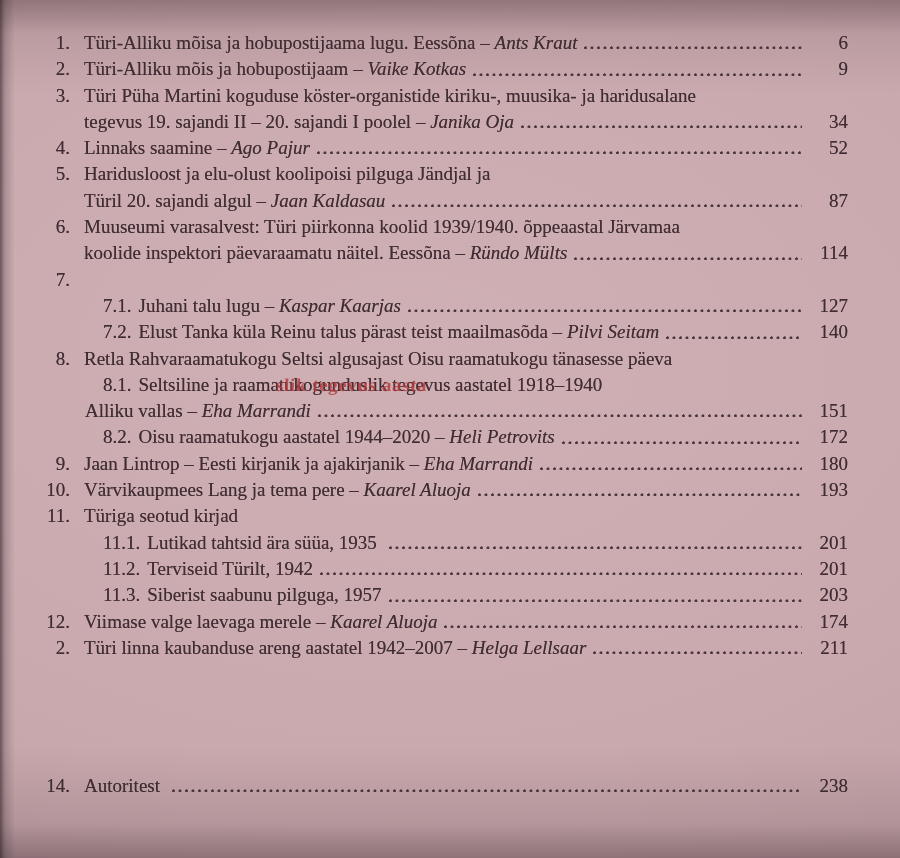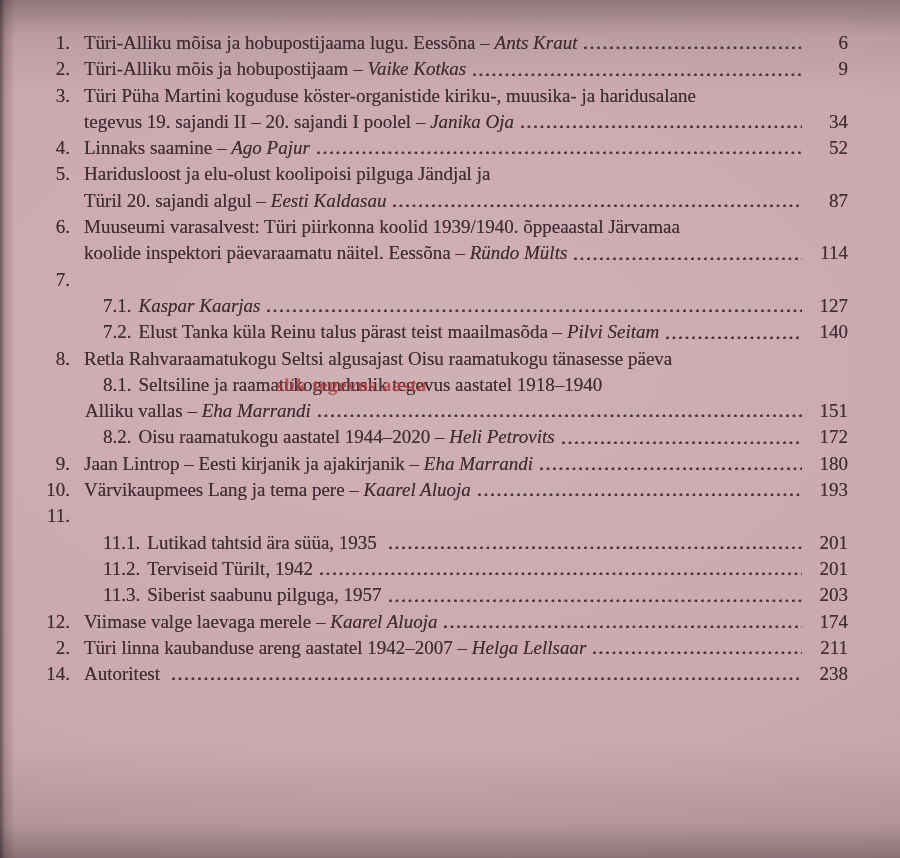--- a/index.html
+++ b/index.html
@@ -23,21 +23,21 @@
   .row{
     position:relative;display:flex;align-items:baseline;
     height:26.3px;padding-left:84px;white-space:pre;
   }
   .row .num{
     position:absolute;left:0;top:0;width:70px;text-align:right;
   }
   .row.sub{padding-left:95px;margin-left:8px;}
   .row.sub .num{position:static;width:auto;margin-right:7px;}
   .row.subcont{padding-left:85px;}
-  .row.last{}
+  .row.last{margin-top:112px;}
   .t{white-space:pre;}
   .a{font-style:italic;white-space:pre;}
   .leader{
     flex:1 1 auto;align-self:flex-end;height:4px;margin:0 6px 6px 7px;
     background-image:radial-gradient(circle at 1.6px 1.8px, #4a343b 1.25px, rgba(0,0,0,0) 1.6px);
     background-size:6.5px 4px;background-repeat:repeat-x;
   }
   .pg{min-width:40px;text-align:right;flex:0 0 auto;}
   .row.nopage .leader,.row.nopage .pg{visibility:hidden;flex:0 0 0;min-width:0;margin:0;}
   .ghost{
@@ -97,21 +97,21 @@
     <span class="num">5.</span>
     <span class="t">Haridusloost ja elu-olust koolipoisi pilguga Jändjal ja</span>
     <span class="a"></span>
     <span class="leader"></span>
     <span class="pg"></span>
     
   </div>
         <div class="row cont">
     
     <span class="t">Türil 20. sajandi algul – </span>
-    <span class="a">Eesti Kaldasau</span>
+    <span class="a">Jaan Kaldasau</span>
     <span class="leader"></span>
     <span class="pg">87</span>
     
   </div>
         <div class="row main nopage">
     <span class="num">6.</span>
     <span class="t">Muuseumi varasalvest: Türi piirkonna koolid 1939/1940. õppeaastal Järvamaa</span>
     <span class="a"></span>
     <span class="leader"></span>
     <span class="pg"></span>
@@ -127,20 +127,21 @@
   </div>
         <div class="row main nopage">
     <span class="num">7.</span>
     <span class="a"></span>
     <span class="leader"></span>
     <span class="pg"></span>
     
   </div>
         <div class="row sub">
     <span class="num">7.1.</span>
+    <span class="t">Juhani talu lugu – </span>
     <span class="a">Kaspar Kaarjas</span>
     <span class="leader"></span>
     <span class="pg">127</span>
     
   </div>
         <div class="row sub">
     <span class="num">7.2.</span>
     <span class="t">Elust Tanka küla Reinu talus pärast teist maailmasõda – </span>
     <span class="a">Pilvi Seitam</span>
     <span class="leader"></span>
@@ -190,20 +191,21 @@
         <div class="row main">
     <span class="num">10.</span>
     <span class="t">Värvikaupmees Lang ja tema pere – </span>
     <span class="a">Kaarel Aluoja</span>
     <span class="leader"></span>
     <span class="pg">193</span>
     
   </div>
         <div class="row main nopage">
     <span class="num">11.</span>
+    <span class="t">Türiga seotud kirjad</span>
     <span class="a"></span>
     <span class="leader"></span>
     <span class="pg"></span>
     
   </div>
         <div class="row sub">
     <span class="num">11.1.</span>
     <span class="t">Lutikad tahtsid ära süüa, 1935 </span>
     <span class="a"></span>
     <span class="leader"></span>

